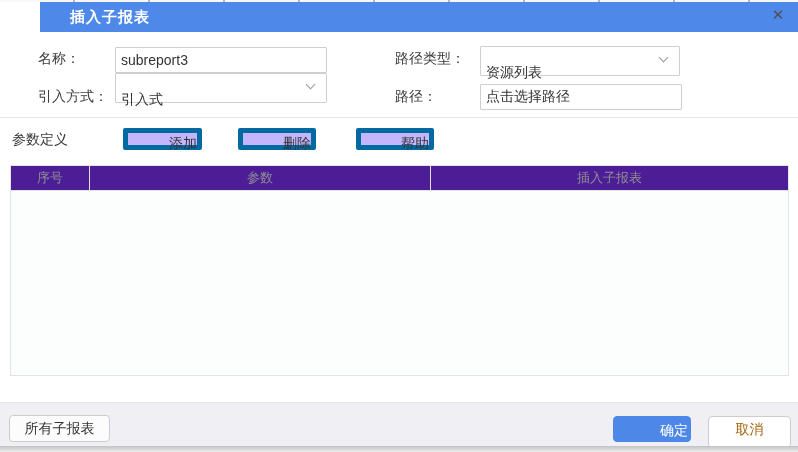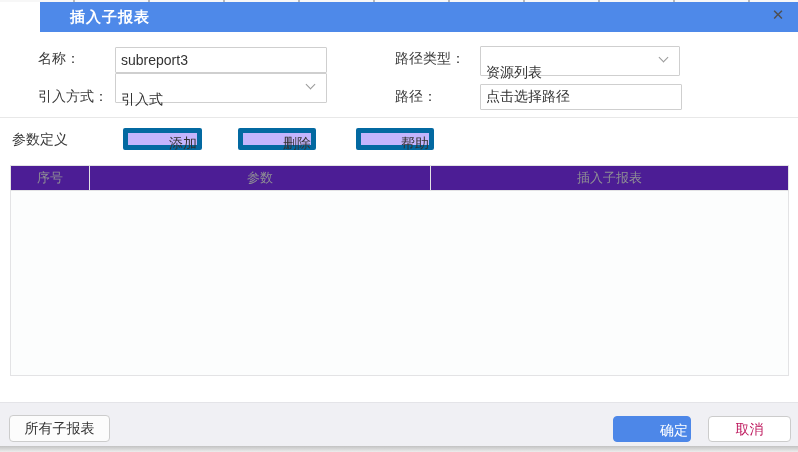--- a/index.html
+++ b/index.html
@@ -94,22 +94,22 @@
   }
   .btn-all {
     left: 9px; top: 12px; width: 101px; height: 27px; line-height: 25px;
     color: #333333; background: #fcfcfc; border: 1px solid #cccccc;
   }
   .btn-ok {
     left: 613px; top: 13px; width: 78px; height: 26px; line-height: 26px;
     color: #ffffff; background: #4d87e8; border: 1px solid #4d87e8; padding-left: 44px;
   }
   .btn-cancel {
-    left: 708px; top: 13px; width: 83px; height: 26px; line-height: 24px;
-    color: #be185d; background: #ffffff; border: 1px solid #cccccc;
+    left: 708px; top: 13px; width: 83px; height: 32px; line-height: 24px;
+    color: #a16207; background: #ffffff; border: 1px solid #cccccc;
   }
 
   .bottom-shadow {
     position: absolute; top: 446px; left: 0; width: 798px; height: 6px;
     background: linear-gradient(to bottom, #c2c2c2, #ededed);
   }
 </style>
 </head>
 <body>
 

